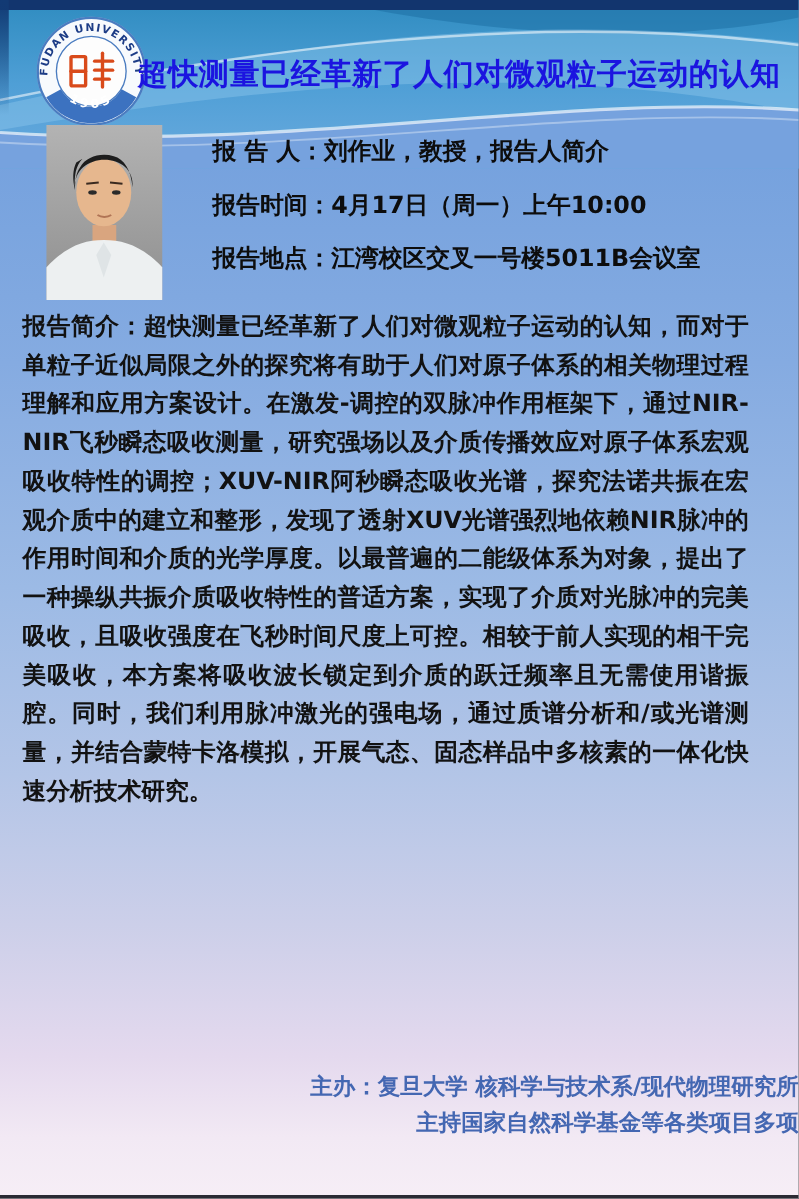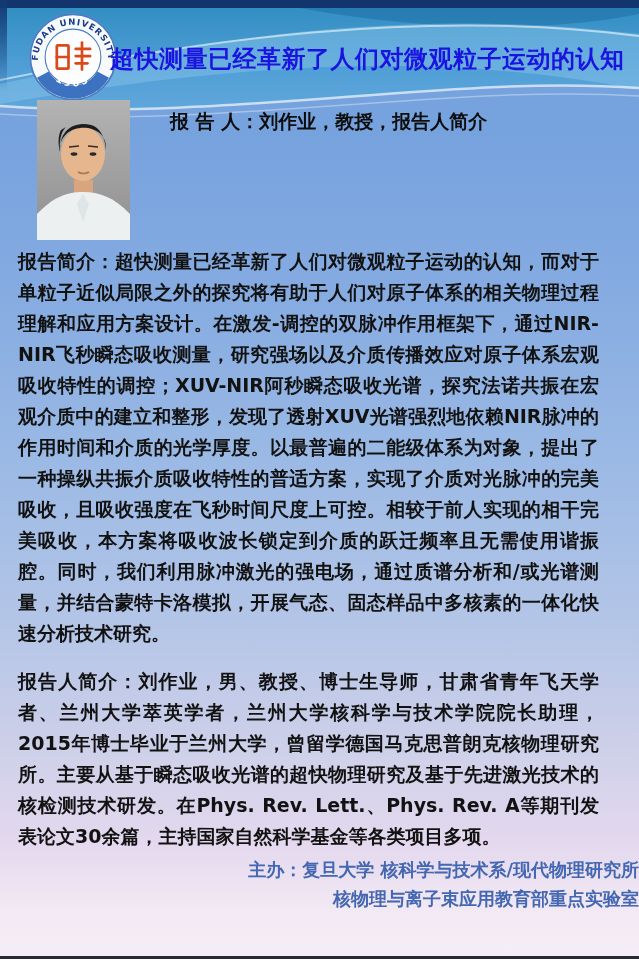--- a/index.html
+++ b/index.html
@@ -107,26 +107,27 @@
     <path d="M23,52 C20,20 72,20 69,50 C68,36 62,27 54,25 C44,22 32,25 27,34 C24,38 23,44 23,52 Z" fill="#1d1d1d"></path>
     <path d="M23,52 C22,40 24,32 29,27 L24,30 C21,36 21,44 23,52 Z" fill="#1d1d1d"></path>
     <ellipse cx="37" cy="54" rx="3.4" ry="1.8" fill="#2a2a2a"></ellipse>
     <ellipse cx="56" cy="54" rx="3.4" ry="1.8" fill="#2a2a2a"></ellipse>
     <path d="M32,47 L42,46 M51,46 L61,47" stroke="#3a2a20" stroke-width="1.6" fill="none"></path>
     <path d="M41,72 C44,74 49,74 52,72" stroke="#b07455" stroke-width="1.6" fill="none"></path>
   </svg>
 
   <div class="info">
     <div>报 告 人：刘作业，教授，报告人简介</div>
+    <div>报告时间：4月17日（周一）上午10:00</div>
+    <div>报告地点：江湾校区交叉一号楼5011B会议室</div>
   </div>
 
   <div class="content">
     <p><span class="para-label">报告简介：</span><span>超快测量已经革新了人们对微观粒子运动的认知，而对于单粒子近似局限之外的探究将有助于人们对原子体系的相关物理过程理解和应用方案设计。在激发-调控的双脉冲作用框架下，通过NIR-NIR飞秒瞬态吸收测量，研究强场以及介质传播效应对原子体系宏观吸收特性的调控；XUV-NIR阿秒瞬态吸收光谱，探究法诺共振在宏观介质中的建立和整形，发现了透射XUV光谱强烈地依赖NIR脉冲的作用时间和介质的光学厚度。以最普遍的二能级体系为对象，提出了一种操纵共振介质吸收特性的普适方案，实现了介质对光脉冲的完美吸收，且吸收强度在飞秒时间尺度上可控。相较于前人实现的相干完美吸收，本方案将吸收波长锁定到介质的跃迁频率且无需使用谐振腔。同时，我们利用脉冲激光的强电场，通过质谱分析和/或光谱测量，并结合蒙特卡洛模拟，开展气态、固态样品中多核素的一体化快速分析技术研究。</span></p>
-    <p><span class="para-label">报告人简介：</span><span>刘作业，男、教授、博士生导师，甘肃省青年飞天学者、兰州大学萃英学者，兰州大学核科学与技术学院院长助理，2015年博士毕业于兰州大学，曾留学德国马克思普朗克核物理研究所。主要从基于瞬态吸收光谱的超快物理研究及基于先进激光技术的核检测技术研发。在Phys. Rev. Lett.、Phys. Rev. A等期刊发表论文30余篇，主持国家自然科学基金等各类项目多项。</span></p>
   </div>
 
   <div class="footer">
     <div>主办：复旦大学 核科学与技术系/现代物理研究所</div>
-    <div>核物理与离子束应用教育部重点实验室</div>
+    <div>主持国家自然科学基金等各类项目多项</div>
   </div>
 
   <div class="bottom-edge"></div>
 </div>
 
 </body></html>

